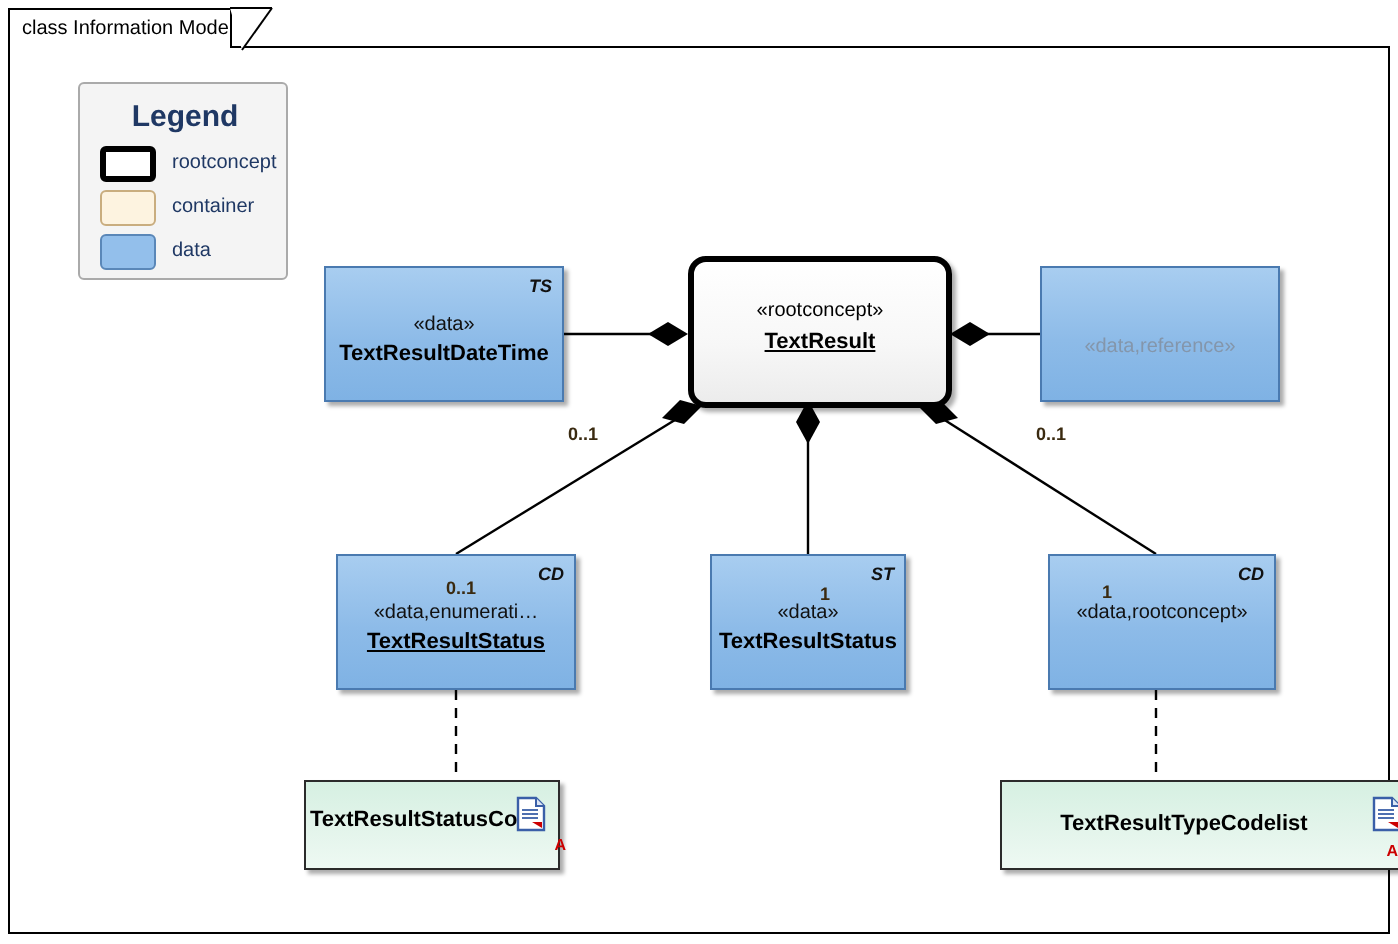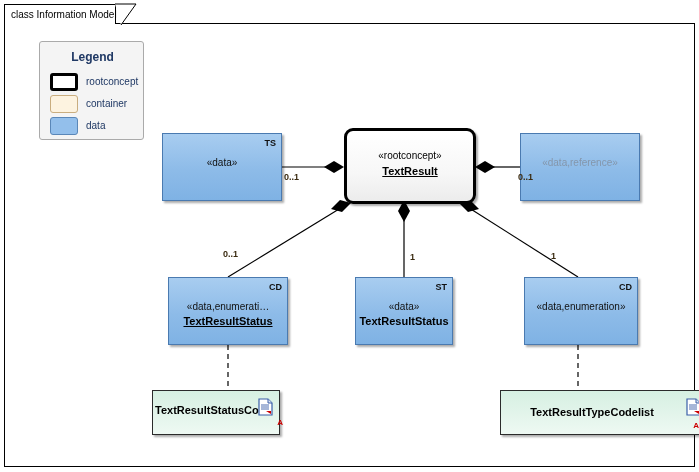--- a/index.html
+++ b/index.html
@@ -80,21 +80,21 @@
     border-radius: 3px;
     box-sizing: border-box;
     z-index: 4;
   }
   .legend-title {
     position: absolute;
     top: 8px;
     left: 0;
     width: 105px;
     text-align: center;
-    font-size: 12px;
+    font-size: 15px;
     font-weight: bold;
     color: #1f3864;
   }
   .legend-row {
     position: absolute;
     left: 10px;
     height: 18px;
   }
   .legend-sw {
     position: absolute;
@@ -143,24 +143,25 @@
     font-weight: bold;
     color: #000000;
     white-space: nowrap;
     overflow: hidden;
   }
   .cls .corner {
     position: absolute;
     right: 5px;
     top: 4px;
     font-size: 9px;
+    font-style: italic;
     font-weight: bold;
     color: #111111;
   }
-  .cls.faded .stereo, .cls.faded .cname { color: #8496ab; }
+  .cls.faded .stereo, .cls.faded .cname { color: #8496ab; margin-top: 11px; }
 
   
   .cls.root {
     background: linear-gradient(to bottom, #ffffff 0%, #f7f7f7 60%, #ececec 100%);
     border: 3px solid #000000;
     border-radius: 9px;
   }
   .cls.root .stereo, .cls.root .cname { color: #000000; }
 
   
@@ -189,20 +190,21 @@
   }
 
   
   .mult {
     position: absolute;
     font-size: 9px;
     font-weight: bold;
     color: #3a2a10;
     z-index: 5;
     white-space: nowrap;
+    margin-top: 40px;
   }
 </style>
 </head>
 <body>
 
 <div id="canvas">
 
   <div class="frame-body"></div>
   <div class="frame-tab">
     <span class="frame-tab-label">class Information Model</span>
@@ -252,20 +254,21 @@
     </div>
     <div class="legend-row" style="top:75px;">
       <span class="legend-sw data"></span>
       <span class="legend-lbl">data</span>
     </div>
   </div>
 
   <div class="cls" style="left:162px; top:133px; width:120px; height:68px;">
     <span class="corner">TS</span>
     <span class="stereo" style="top:23px;">«data»</span>
+    <span class="cname" style="top:37px;">TextResultDateTime</span>
   </div>
 
   <div class="cls root" style="left:344px; top:128px; width:132px; height:76px;">
     <span class="stereo" style="top:19px;">«rootconcept»</span>
     <span class="cname" style="top:34px;text-decoration:underline;">TextResult</span>
   </div>
 
   <div class="cls faded" style="left:520px; top:133px; width:120px; height:68px;">
     <span class="stereo" style="top:23px;">«data,reference»</span>
   </div>
@@ -277,21 +280,21 @@
   </div>
 
   <div class="cls" style="left:355px; top:277px; width:98px; height:68px;">
     <span class="corner">ST</span>
     <span class="stereo" style="top:23px;">«data»</span>
     <span class="cname" style="top:37px;">TextResultStatus</span>
   </div>
 
   <div class="cls" style="left:524px; top:277px; width:114px; height:68px;">
     <span class="corner">CD</span>
-    <span class="stereo" style="top:23px;">«data,enumeration»</span>
+    <span class="stereo" style="top:23px;">«data,rootconcept»</span>
   </div>
 
   <div class="cls codelist" style="left:152px; top:390px; width:128px; height:45px;">
     <span class="cname" style="top:13px; left:2px; right:20px;">TextResultStatusCodelist</span>
     <svg class="doc-icon" viewBox="0 0 15 18">
       <path d="M1,1 L10,1 L14,5 L14,17 L1,17 Z" fill="#ffffff" stroke="#3a5fa8" stroke-width="1.2"></path>
       <path d="M10,1 L10,5 L14,5" fill="#dce6f5" stroke="#3a5fa8" stroke-width="1"></path>
       <line x1="3" y1="7" x2="11" y2="7" stroke="#3a5fa8" stroke-width="0.9"></line>
       <line x1="3" y1="9" x2="11" y2="9" stroke="#3a5fa8" stroke-width="0.9"></line>
       <line x1="3" y1="11" x2="11" y2="11" stroke="#3a5fa8" stroke-width="0.9"></line>

